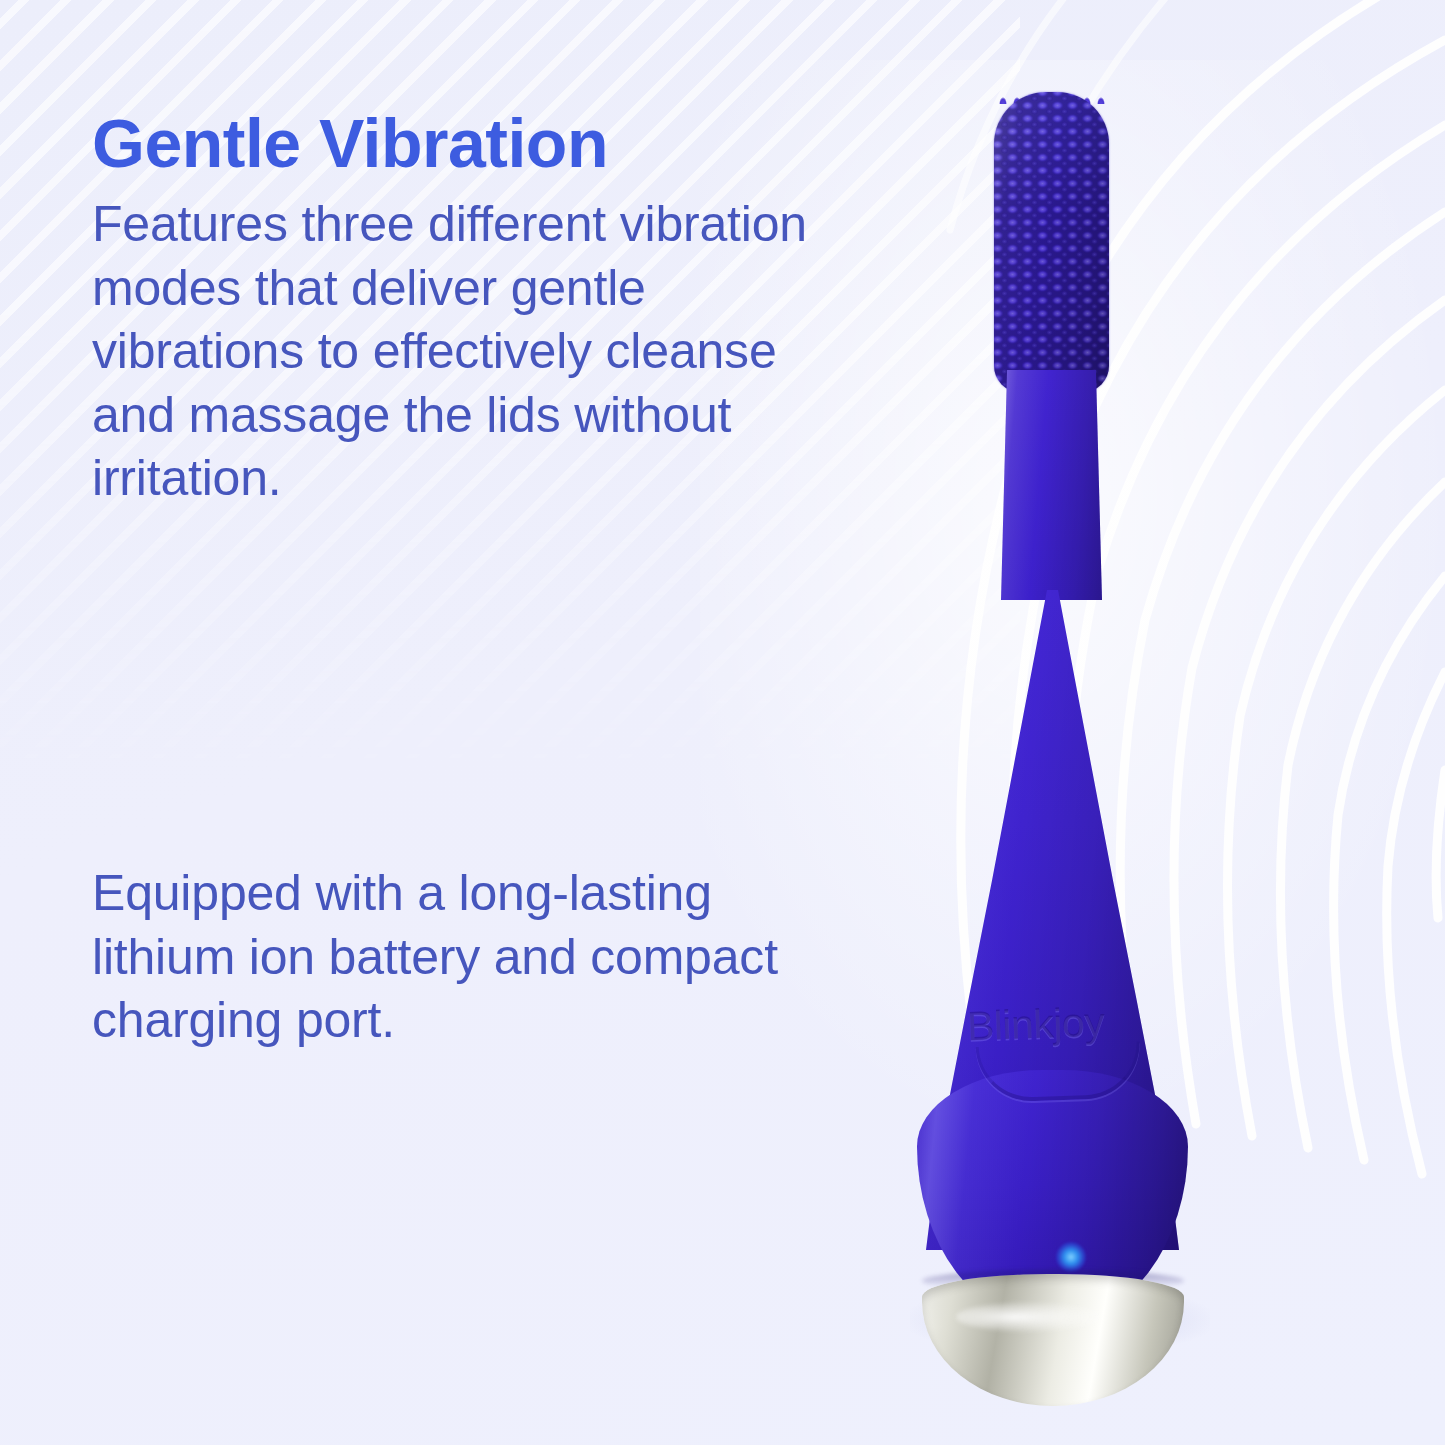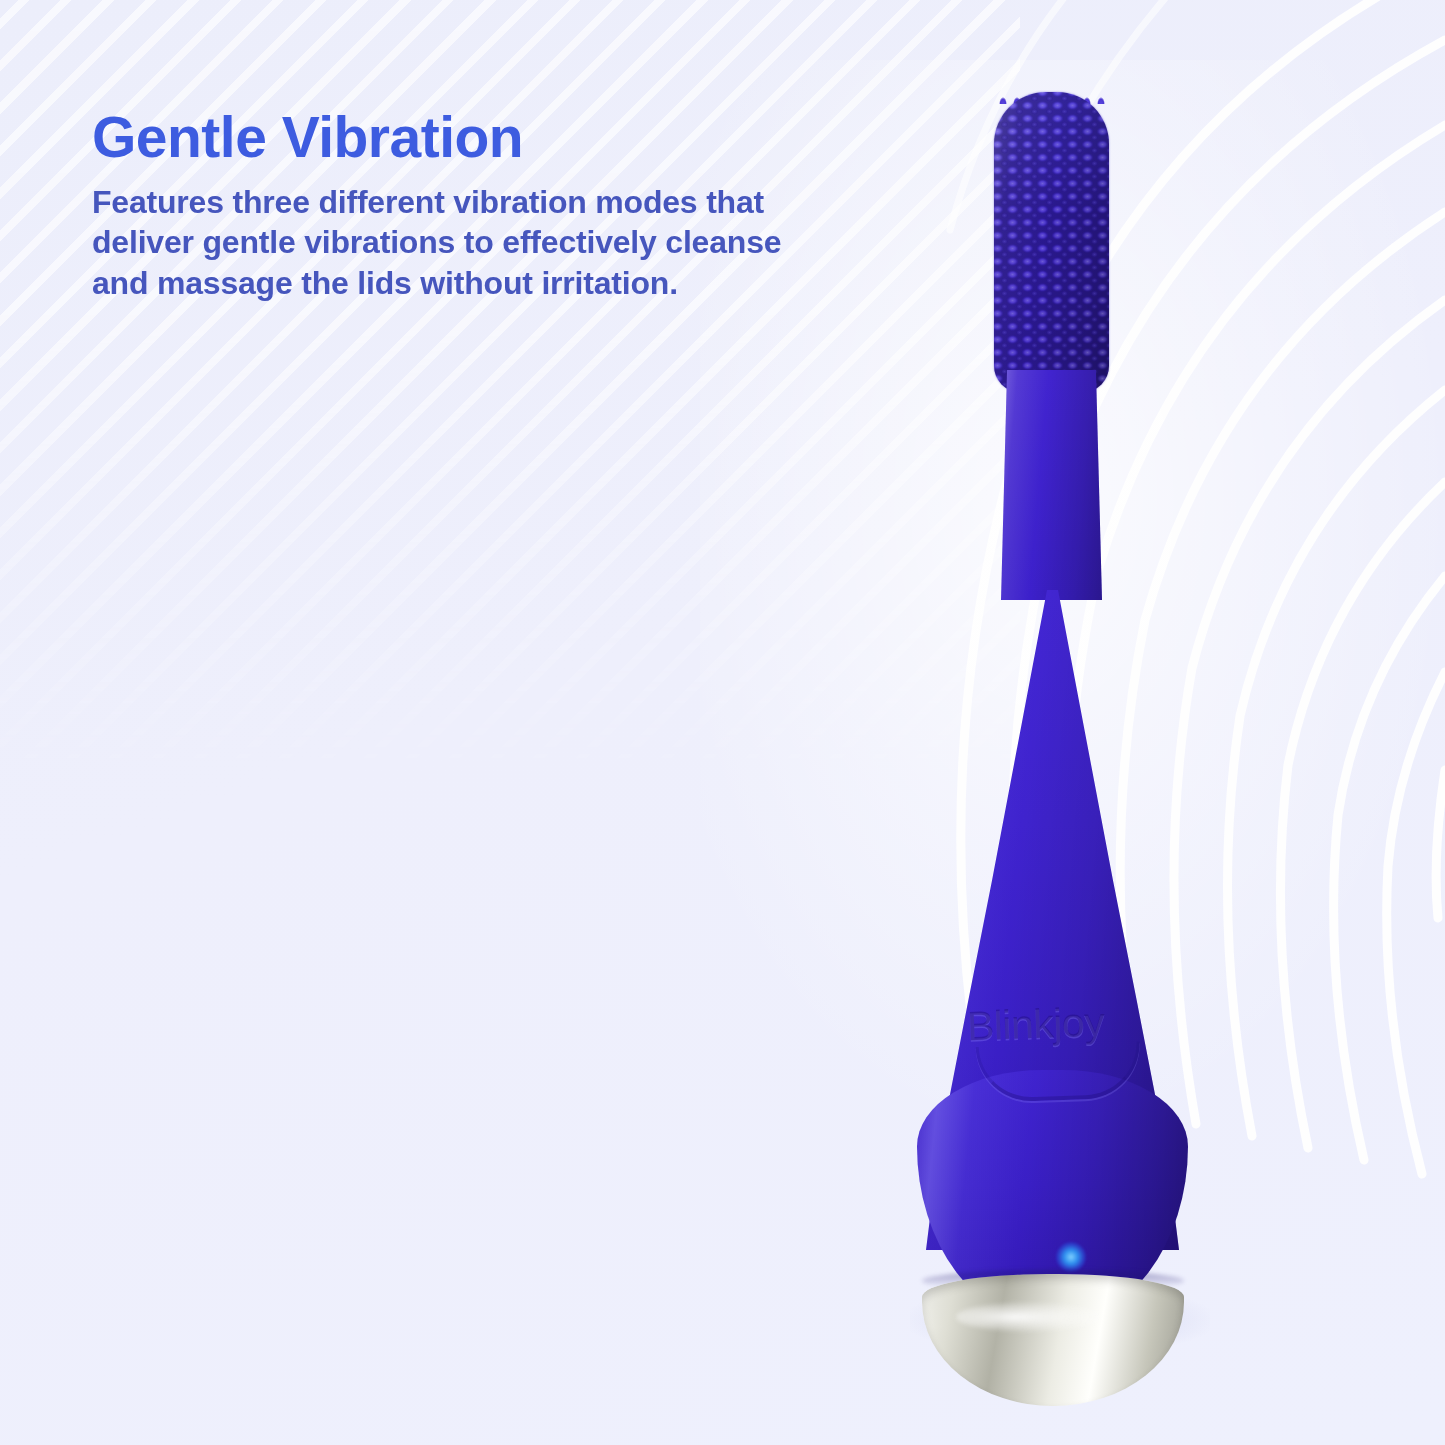--- a/index.html
+++ b/index.html
@@ -66,33 +66,33 @@
     top: 0;
     width: 760px;
     height: 100%;
   }
 
   .block-vibration { position: absolute; top: 108px; left: 0; width: 745px; }
   .block-recharge  { position: absolute; top: 862px; left: 0; width: 700px; }
 
   h2.headline {
     margin: 0 0 14px 0;
-    font-size: 57px;
+    font-size: 68px;
     line-height: 1.05;
     font-weight: 700;
     letter-spacing: -0.5px;
     color: #3d5ce0;
     font-family: "Liberation Sans", sans-serif;
   }
 
   p.body-copy {
     margin: 0;
-    font-size: 32px;
+    font-size: 50px;
     line-height: 1.27;
-    font-weight: 700;
+    font-weight: 400;
     letter-spacing: -0.2px;
     color: #4656bd;
     font-family: "Liberation Sans", sans-serif;
   }
 
   
   .product {
     position: absolute;
     left: 860px;
     top: 70px;
@@ -342,20 +342,21 @@
   <div class="bg-glow"></div>
 
   <div class="copy">
 
     <section class="block-vibration">
       <h2 class="headline">Gentle Vibration</h2>
       <p class="body-copy">Features three different vibration modes that deliver gentle vibrations to effectively cleanse and massage the lids without irritation.</p>
     </section>
 
     <section class="block-recharge">
+      <p class="body-copy">Equipped with a long-lasting lithium ion battery and compact charging port.</p>
     </section>
 
   </div>
 
   <div class="product">
 
     <div class="product-shadow"></div>
 
     <div class="bristle-tips"></div>
 

